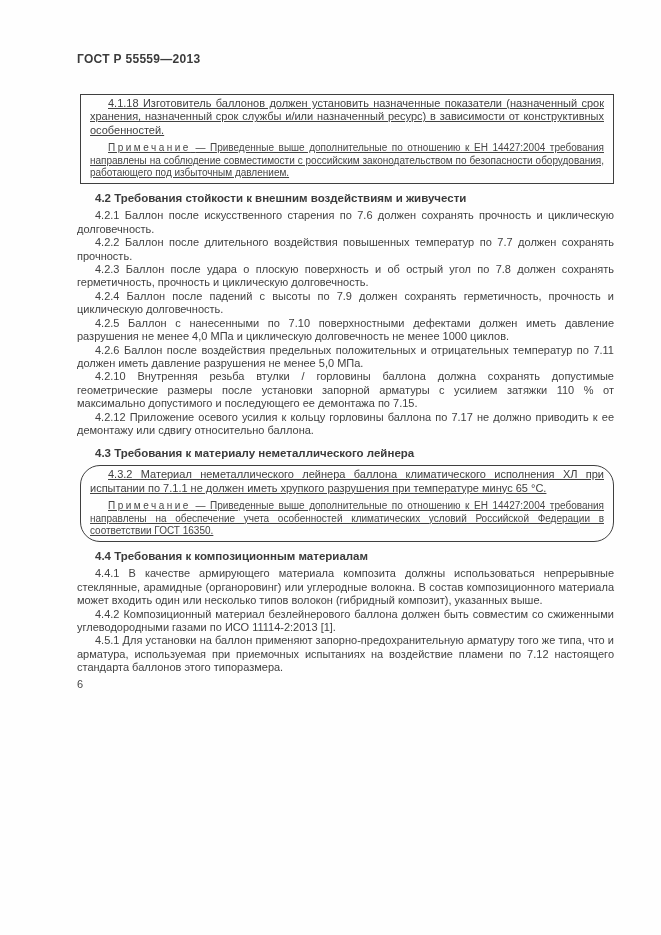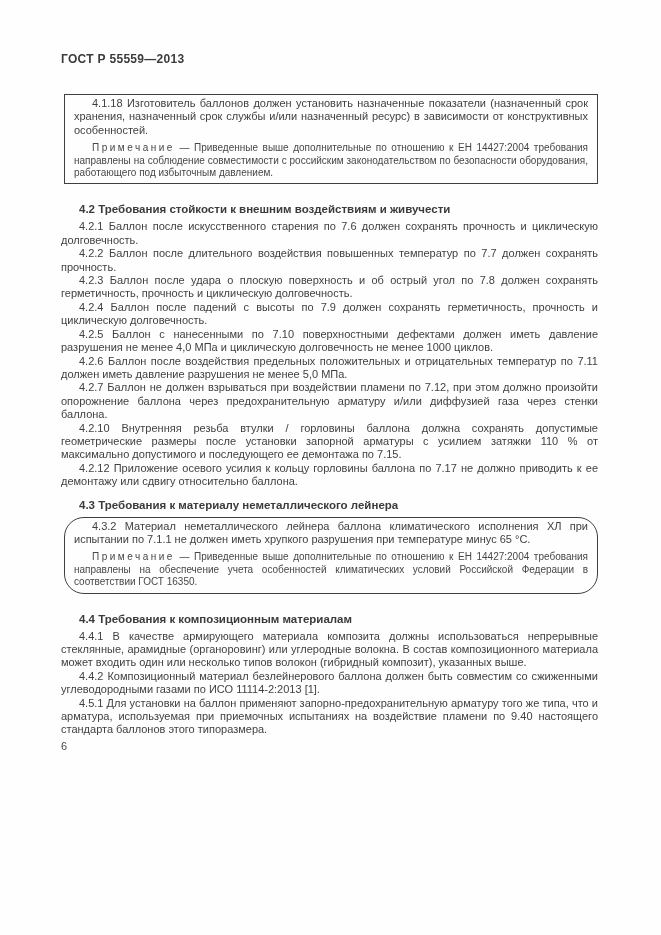--- a/index.html
+++ b/index.html
@@ -7,37 +7,38 @@
     position: relative;
     width: 661px;
     height: 935px;
     background: #fefefe;
     font-family: "Liberation Sans", "DejaVu Sans", sans-serif;
     color: #414141;
     overflow: hidden;
   }
   .content {
     position: absolute;
-    left: 61px;
+    left: 77px;
     top: 52px;
     width: 537px;
   }
   .doc-header {
     font-size: 12px;
     font-weight: bold;
     letter-spacing: 0.3px;
     margin: 0 0 28px 0;
     color: #3b3b3b;
   }
   .box {
     border: 1px solid #3f3f3f;
     padding: 2px 9px 4px 9px;
     margin-left: 3px;
+    text-decoration: underline;
   }
-  .box + .sec { margin-top: 19px; }
+  .box + .sec { margin-top: 8px; }
   p.body {
     font-size: 11px;
     line-height: 13.4px;
     text-align: justify;
     text-indent: 18px;
     margin: 0;
   }
   p.note {
     font-size: 10px;
     line-height: 12.4px;
@@ -73,32 +74,31 @@
       <p class="note"><span class="note-label">Примечание</span> <span>— Приведенные выше дополнительные по отношению к ЕН 14427:2004 требования направлены на соблюдение совместимости с российским законодательством по безопасности оборудования, работающего под избыточным давлением.</span></p>
     </div>
 
     <h2 class="sec">4.2 Требования стойкости к внешним воздействиям и живучести</h2>
     <p class="body">4.2.1 Баллон после искусственного старения по 7.6 должен сохранять прочность и циклическую долговечность.</p>
     <p class="body">4.2.2 Баллон после длительного воздействия повышенных температур по 7.7 должен сохранять прочность.</p>
     <p class="body">4.2.3 Баллон после удара о плоскую поверхность и об острый угол по 7.8 должен сохранять герметичность, прочность и циклическую долговечность.</p>
     <p class="body">4.2.4 Баллон после падений с высоты по 7.9 должен сохранять герметичность, прочность и циклическую долговечность.</p>
     <p class="body">4.2.5 Баллон с нанесенными по 7.10 поверхностными дефектами должен иметь давление разрушения не менее 4,0 МПа и циклическую долговечность не менее 1000 циклов.</p>
     <p class="body">4.2.6 Баллон после воздействия предельных положительных и отрицательных температур по 7.11 должен иметь давление разрушения не менее 5,0 МПа.</p>
-    <p class="body">4.2.7 Баллон не должен взрываться при воздействии пламени по 7.12, при этом должно произойти опорожнение баллона через предохранительную арматуру и/или диффузией газа через стенки баллона.</p>
     <p class="body">4.2.10 Внутренняя резьба втулки / горловины баллона должна сохранять допустимые геометрические размеры после установки запорной арматуры с усилием затяжки 110 % от максимально допустимого и последующего ее демонтажа по 7.15.</p>
     <p class="body">4.2.12 Приложение осевого усилия к кольцу горловины баллона по 7.17 не должно приводить к ее демонтажу или сдвигу относительно баллона.</p>
 
     <h2 class="sec">4.3 Требования к материалу неметаллического лейнера</h2>
 
     <div class="box box-mid">
       <p class="body">4.3.2 Материал неметаллического лейнера баллона климатического исполнения ХЛ при испытании по 7.1.1 не должен иметь хрупкого разрушения при температуре минус 65 °С.</p>
       <p class="note"><span class="note-label">Примечание</span> <span>— Приведенные выше дополнительные по отношению к ЕН 14427:2004 требования направлены на обеспечение учета особенностей климатических условий Российской Федерации в соответствии ГОСТ 16350.</span></p>
     </div>
 
     <h2 class="sec">4.4 Требования к композиционным материалам</h2>
     <p class="body">4.4.1 В качестве армирующего материала композита должны использоваться непрерывные стеклянные, арамидные (органоровинг) или углеродные волокна. В состав композиционного материала может входить один или несколько типов волокон (гибридный композит), указанных выше.</p>
     <p class="body">4.4.2 Композиционный материал безлейнерового баллона должен быть совместим со сжиженными углеводородными газами по ИСО 11114-2:2013 [1].</p>
 
-    <p class="body">4.5.1 Для установки на баллон применяют запорно-предохранительную арматуру того же типа, что и арматура, используемая при приемочных испытаниях на воздействие пламени по 9.40 настоящего стандарта баллонов этого типоразмера.</p>
+    <p class="body">4.5.1 Для установки на баллон применяют запорно-предохранительную арматуру того же типа, что и арматура, используемая при приемочных испытаниях на воздействие пламени по 7.12 настоящего стандарта баллонов этого типоразмера.</p>
 
     <div class="page-number">6</div>
   </div>
 </div>
 
 </body></html>

